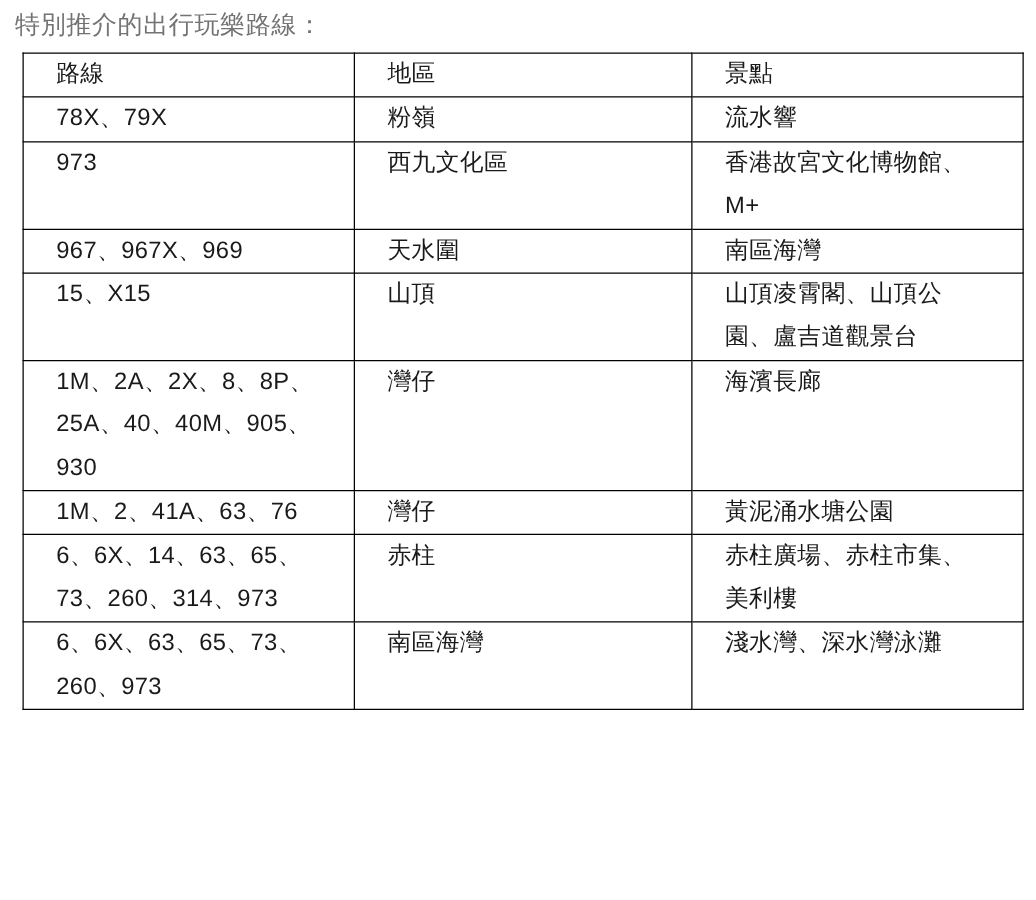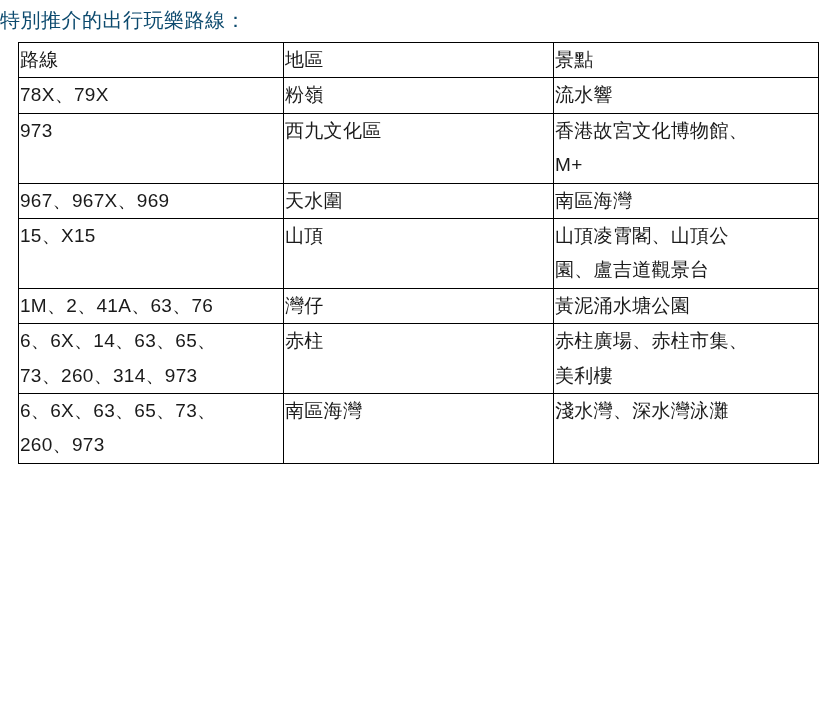--- a/index.html
+++ b/index.html
@@ -13,41 +13,41 @@
     color: #1a1a1a;
   }
   .page {
     width: 829px;
     height: 720px;
     box-sizing: border-box;
   }
   .doc-title {
     font-size: 20px;
     line-height: 24px;
-    margin: 8px 0 0 0;
-    color: #0c4a6e;
+    margin: 8px 0 0 12px;
+    color: #737373;
     letter-spacing: 0.5px;
   }
   table.routes-table {
     border-collapse: collapse;
     table-layout: fixed;
     margin: 10px 0 0 18px;
     width: 800px;
   }
   col.c1 { width: 265px; }
   col.c2 { width: 270px; }
   col.c3 { width: 265px; }
   .routes-table th,
   .routes-table td {
     border: 1px solid #000000;
     font-size: 19px;
     font-weight: normal;
     text-align: left;
     vertical-align: top;
-    padding: 0 6px 0 1px;
+    padding: 0 6px 0 26px;
     line-height: 34.4px;
     white-space: pre-line;
     letter-spacing: 0.3px;
     overflow: hidden;
   }
 </style>
 </head>
 <body>
 
 <div class="page">
@@ -83,20 +83,27 @@
         <td>天水圍</td>
         <td>南區海灣</td>
       </tr>
       <tr>
         <td>15、X15</td>
         <td>山頂</td>
         <td>山頂凌霄閣、山頂公
 園、盧吉道觀景台</td>
       </tr>
       <tr>
+        <td>1M、2A、2X、8、8P、
+25A、40、40M、905、
+930</td>
+        <td>灣仔</td>
+        <td>海濱長廊</td>
+      </tr>
+      <tr>
         <td>1M、2、41A、63、76</td>
         <td>灣仔</td>
         <td>黃泥涌水塘公園</td>
       </tr>
       <tr>
         <td>6、6X、14、63、65、
 73、260、314、973</td>
         <td>赤柱</td>
         <td>赤柱廣場、赤柱市集、
 美利樓</td>

